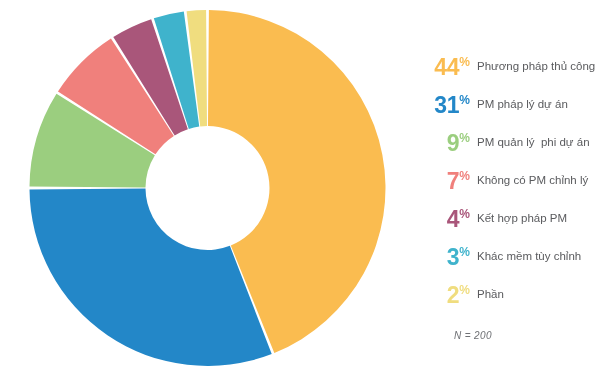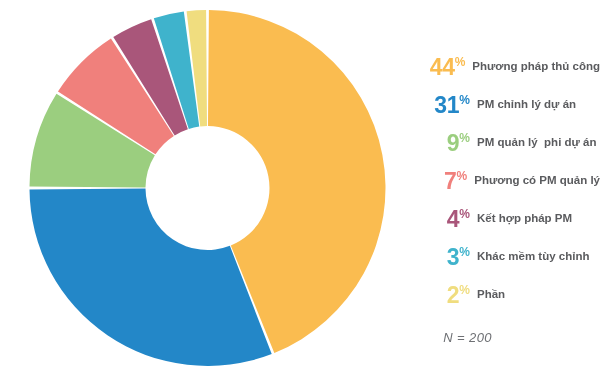--- a/index.html
+++ b/index.html
@@ -62,29 +62,28 @@
     font-weight: bold;
     vertical-align: super;
     letter-spacing: 0;
   }
   .legend-label {
     margin-left: 7px;
     font-size: 11.5px;
     color: #5a5b5e;
     line-height: 1.2;
     white-space: pre;
-    font-weight: bold;
   }
 
   
   #footnote {
     position: absolute;
     right: 8px;
     top: 330px;
-    font-size: 13px;
+    font-size: 10px;
     font-style: italic;
     color: #6e7074;
     letter-spacing: 0.4px;
   }
 </style>
 </head>
 <body>
 
 <div id="page">
 
@@ -102,29 +101,29 @@
     </svg>
   </div>
 
   <div id="legend">
       <div class="legend-row">
         <div class="legend-pct" style="color: rgb(250, 188, 80);"><span>44</span><span class="sym">%</span></div>
         <div class="legend-label">Phương pháp thủ công</div>
       </div>
       <div class="legend-row">
         <div class="legend-pct" style="color: rgb(35, 135, 200);"><span>31</span><span class="sym">%</span></div>
-        <div class="legend-label">PM chỉnh lý dự án</div>
+        <div class="legend-label">PM pháp lý dự án</div>
       </div>
       <div class="legend-row">
         <div class="legend-pct" style="color: rgb(155, 206, 127);"><span>9</span><span class="sym">%</span></div>
         <div class="legend-label">PM quản lý  phi dự án</div>
       </div>
       <div class="legend-row">
         <div class="legend-pct" style="color: rgb(240, 128, 124);"><span>7</span><span class="sym">%</span></div>
-        <div class="legend-label">Phương có PM quản lý</div>
+        <div class="legend-label">Không có PM chỉnh lý</div>
       </div>
       <div class="legend-row">
         <div class="legend-pct" style="color: rgb(169, 86, 122);"><span>4</span><span class="sym">%</span></div>
         <div class="legend-label">Kết hợp pháp PM</div>
       </div>
       <div class="legend-row">
         <div class="legend-pct" style="color: rgb(63, 179, 204);"><span>3</span><span class="sym">%</span></div>
         <div class="legend-label">Khác mềm tùy chỉnh</div>
       </div>
       <div class="legend-row">

